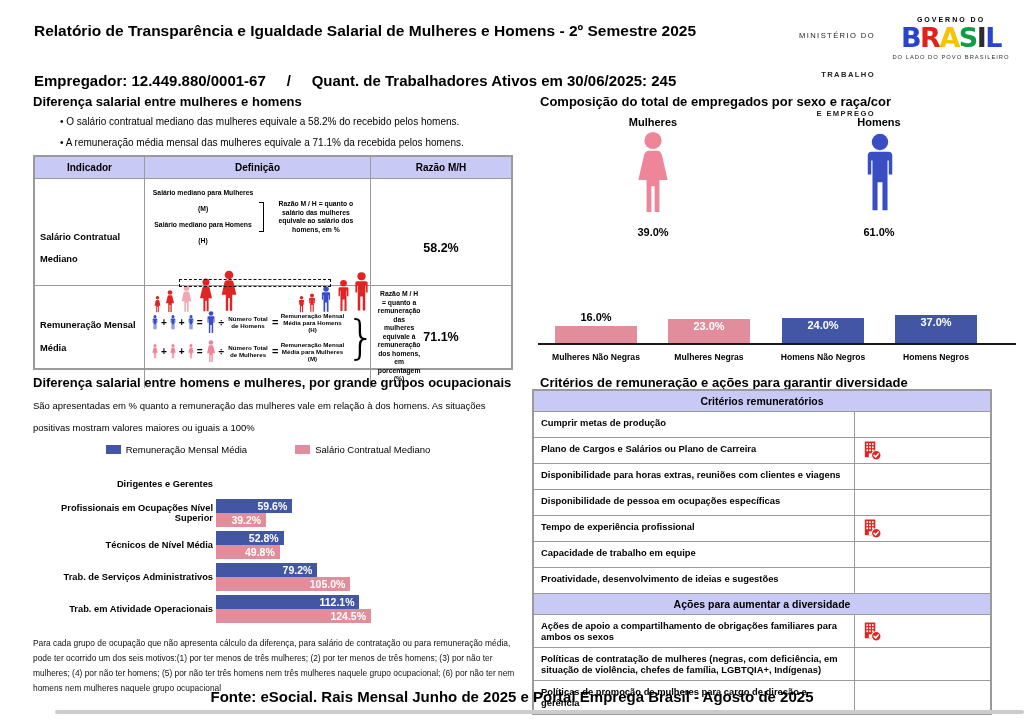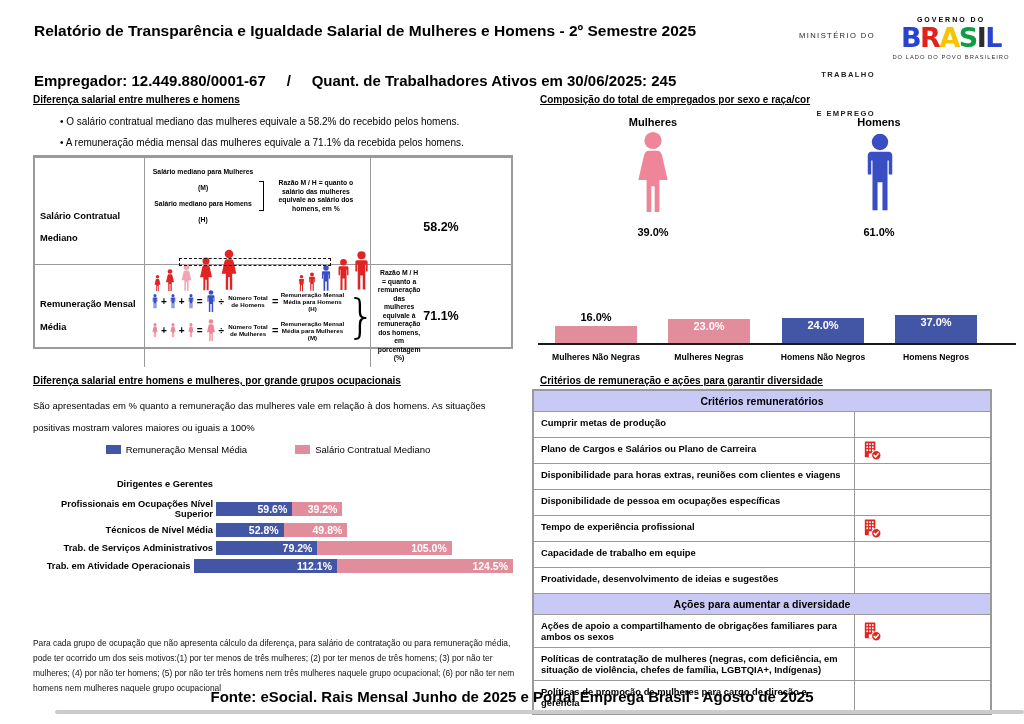--- a/index.html
+++ b/index.html
@@ -11,21 +11,21 @@
   .hdr-sub   { position:absolute; left:34px; top:52px; font-size:15px;  font-weight:bold; white-space:pre;margin-top:20px; }
   .ministry  { position:absolute; left:740px; top:30px; width:135px; text-align:right;
                font-size:7.6px; letter-spacing:1.4px; line-height:11px; color:#222; }
   .ministry .b { font-weight:bold;margin-top:28px; }
   .govlogo   { position:absolute; left:888px; top:16px; width:126px; text-align:center; }
   .govlogo .gl-top { font-size:7px; font-weight:bold; letter-spacing:2px; }
   .govlogo .gl-name { font-size:27px; font-weight:800; letter-spacing:-1.5px; line-height:30px; font-family:"DejaVu Sans", sans-serif; }
   .govlogo .gl-tag { font-size:5.8px; letter-spacing:1px; color:#333; margin-top:1px; }
 
   
-  .sec-title { position:absolute; font-size:10px; font-weight:bold;text-decoration:underline; }
+  .sec-title { position:absolute; font-size:13px; font-weight:bold; }
 
   
   .bullet { position:absolute; left:60px; width:450px; font-size:10px; }
   .ltable { position:absolute; left:33px; top:155px; width:480px; border:2px solid #9a9a9a; font-size:9.5px; }
   .lt-row { display:grid; grid-template-columns:110px 226px 1fr; }
   .lt-row > div { border-right:1.5px solid #9a9a9a; }
   .lt-row > div:last-child { border-right:none; }
   .lt-head { background:#c9c9f6; font-weight:bold; font-size:10px; }
   .lt-head > div { padding:5px 2px; text-align:center; }
   .lt-body { border-top:1.5px solid #9a9a9a; }
@@ -64,21 +64,21 @@
 
   
   .occ-sub { position:absolute; left:33px; top:395px; width:490px; font-size:9.5px; line-height:22px; }
   .legend { position:absolute; left:33px; top:444px; width:470px; display:flex; justify-content:center; gap:48px; }
   .legend-item { display:flex; align-items:center; gap:5px; font-size:9.5px; }
   .legend-swatch { width:15px; height:9px; }
   .occ-chart { position:absolute; left:33px; top:479px; width:480px; }
   .occ-row { display:flex; align-items:center; margin-bottom:4px; }
   .occ-row-empty { margin-bottom:10px; }
   .occ-label { width:183px; text-align:right; padding-right:3px; font-size:9.3px; font-weight:bold; line-height:10px; }
-  .occ-bars { display:flex; flex-direction:row; }
+  .occ-bars { display:flex; flex-direction:column; }
   .hbar { height:14px; width:0; display:flex; align-items:center; justify-content:flex-end; }
   .hbar span { color:#fff; font-size:10.5px; font-weight:bold; padding-right:5px; white-space:nowrap; }
   .occ-note { position:absolute; left:33px; top:636px; width:484px; font-size:8.4px; line-height:15px; color:#111; }
 
   
   .ctable { position:absolute; left:532px; top:389px; width:460px; border:2px solid #9a9a9a; }
   .ct-head { background:#c9c9f6; text-align:center; font-weight:bold; font-size:10.5px; padding:4px 2px; }
   .ct-item { display:flex; border-top:1.5px solid #9a9a9a; }
   .ct-item:first-child { border-top:none; }
   .ct-text { flex:1; padding:5px 7px; font-size:9.4px; font-weight:bold; line-height:11px; }
@@ -138,20 +138,25 @@
     <div class="gl-top">GOVERNO DO</div>
     <div class="gl-name"><span style="color:#2743d0">B</span><span style="color:#e3211b">R</span><span style="color:#f8c300">A</span><span style="color:#0f9d43">S</span><span style="color:#2d2d2d">I</span><span style="color:#2743d0">L</span></div>
     <div class="gl-tag">DO LADO DO POVO BRASILEIRO</div>
   </div>
 
   <div class="sec-title" style="left:33px; top:94px;">Diferença salarial entre mulheres e homens</div>
   <div class="bullet" style="top:116px;">• O salário contratual mediano das mulheres equivale a 58.2% do recebido pelos homens.</div>
   <div class="bullet" style="top:137px;">• A remuneração média mensal das mulheres equivale a 71.1% da recebida pelos homens.</div>
 
   <div class="ltable">
+    <div class="lt-row lt-head">
+      <div>Indicador</div>
+      <div>Definição</div>
+      <div>Razão M/H</div>
+    </div>
 
     <div class="lt-row lt-body" style="height:107px;">
       <div class="ind-cell">Salário Contratual Mediano</div>
       <div class="def-cell">
         <div class="def1-top">
           <div class="def1-lines">
             <div>Salário mediano para Mulheres (M)</div>
             <div>Salário mediano para Homens (H)</div>
           </div>
           <div class="bracket"></div>
@@ -332,21 +337,21 @@
             <span>105.0%</span>
           </div>
       </div>
     </div>
     <div class="occ-row">
       <div class="occ-label">Trab. em Atividade Operacionais</div>
       <div class="occ-bars">
         <div class="hbar c-blue" style="width: 143.488px;">
             <span>112.1%</span>
           </div>
-        <div class="hbar c-pink" style="width: 176px;">
+        <div class="hbar c-pink" style="width: 155px;">
             <span>124.5%</span>
           </div>
       </div>
     </div>
   </div>
 
   <div class="occ-note">Para cada grupo de ocupação que não apresenta cálculo da diferença, para salário de contratação ou para remuneração média, pode ter ocorrido um dos seis motivos:(1) por ter menos de três mulheres; (2) por ter menos de três homens; (3) por não ter mulheres; (4) por não ter homens; (5) por não ter três homens nem três mulheres naquele grupo ocupacional; (6) por não ter nem homens nem mulheres naquele grupo ocupacional</div>
 
   <div class="sec-title" style="left:540px; top:375px;">Critérios de remuneração e ações para garantir diversidade</div>
 

